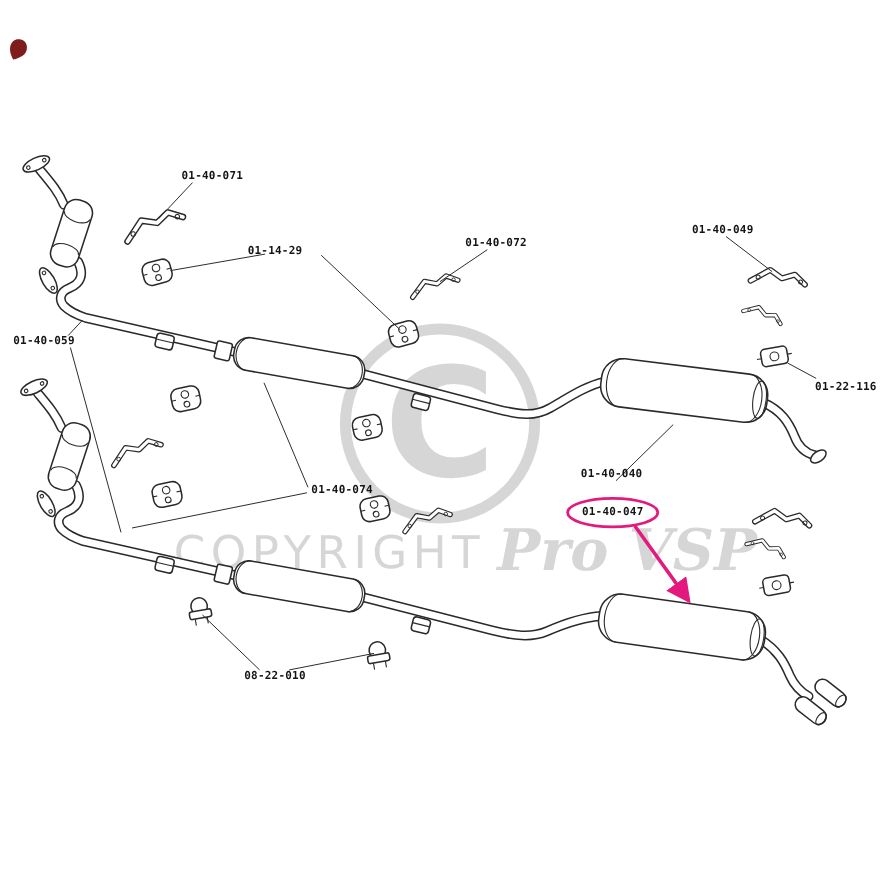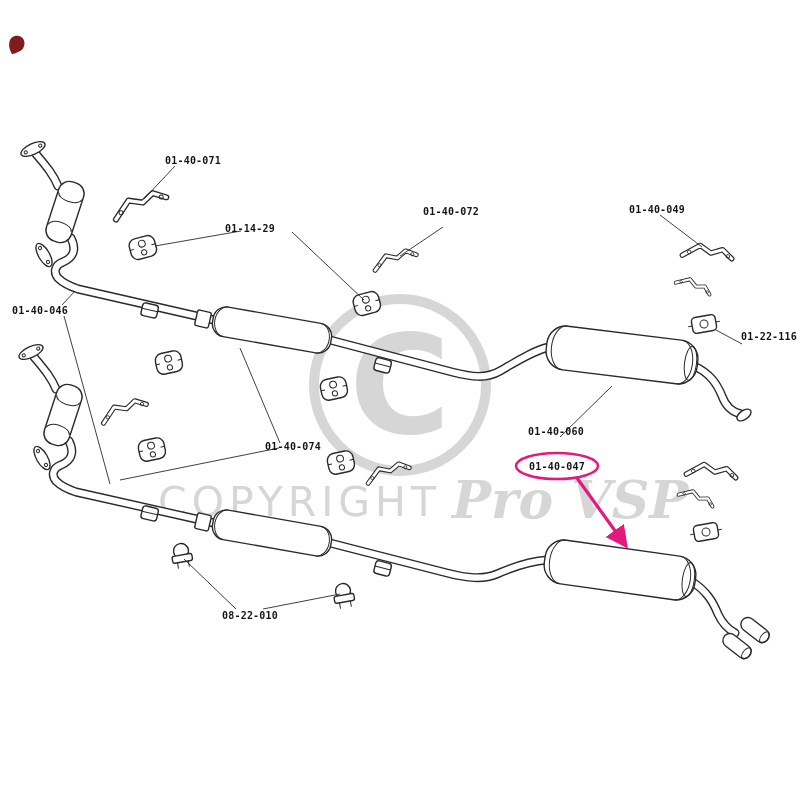--- a/index.html
+++ b/index.html
@@ -173,23 +173,23 @@
 
     <g>
       <ellipse class="pink-stroke" cx="557" cy="466" rx="41" ry="13" stroke-width="2.5"></ellipse>
       <path class="pink-stroke" stroke-width="3.2" d="M 577 478 L 626 546" marker-end="url(#arrowhead)"></path>
     </g>
   </svg>
 
   <div>
     <div class="label" style="left:193px; top:160px">01-40-071</div>
     <div class="label" style="left:250px; top:228px">01-14-29</div>
-    <div class="label" style="left:451px; top:211px">01-40-072</div>
+    <div class="label" style="left:451px; top:221px">01-40-072</div>
     <div class="label" style="left:657px; top:209px">01-40-049</div>
-    <div class="label" style="left:40px;  top:310px">01-40-046</div>
-    <div class="label" style="left:769px; top:336px">01-22-116</div>
-    <div class="label" style="left:293px; top:446px">01-40-074</div>
-    <div class="label" style="left:556px; top:431px">01-40-060</div>
+    <div class="label" style="left:40px;  top:310px">01-40-059</div>
+    <div class="label" style="left:769px; top:352px">01-22-116</div>
+    <div class="label" style="left:311px; top:446px">01-40-074</div>
+    <div class="label" style="left:556px; top:431px">01-40-040</div>
     <div class="label" style="left:557px; top:466px">01-40-047</div>
     <div class="label" style="left:250px; top:615px">08-22-010</div>
   </div>
 
 </div>
 
 </body></html>

